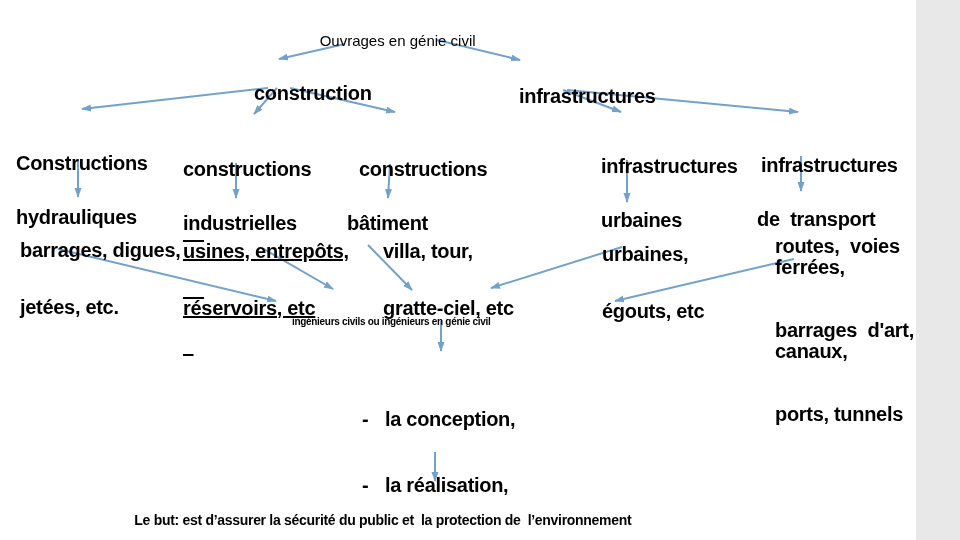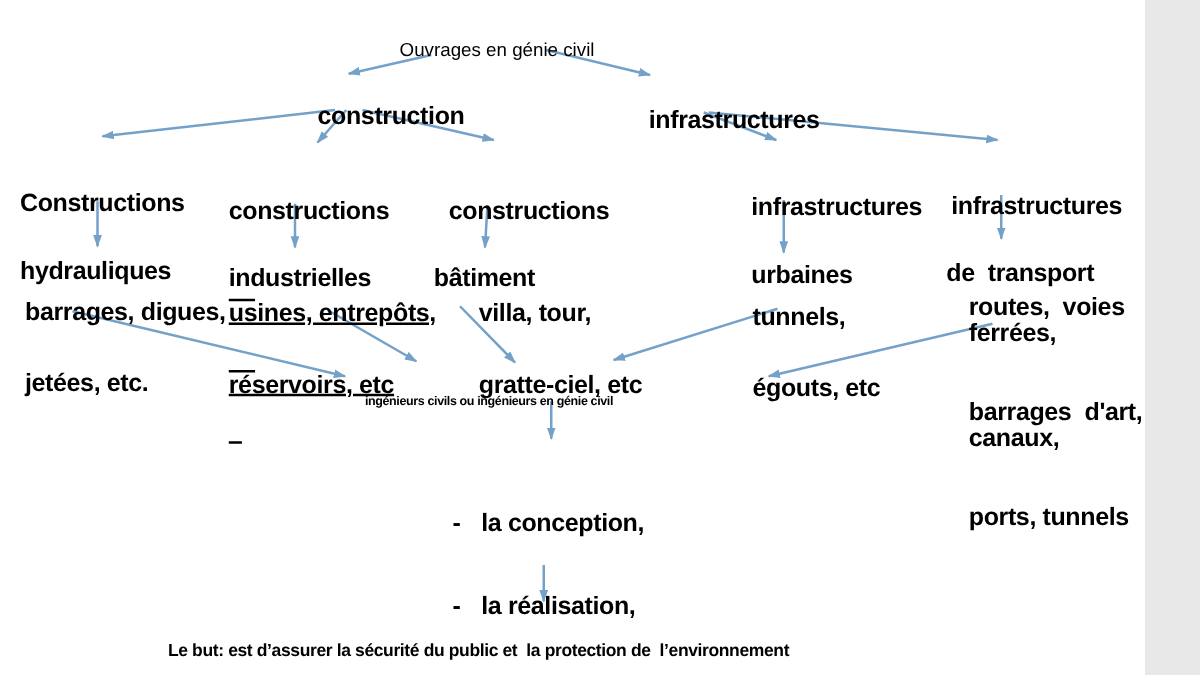--- a/index.html
+++ b/index.html
@@ -130,21 +130,21 @@
     <div>usines, entrepôts,</div>
     <div>réservoirs, etc</div>
   </div>
 
   <div class="node examples" style="left:343px; top:204px;margin-left:40px;">
     <div>villa, tour,</div>
     <div>gratte-ciel, etc</div>
   </div>
 
   <div class="node examples" style="left:602px; top:207px;">
-    <div>tunnels,</div>
+    <div>urbaines,</div>
     <div>égouts, etc</div>
   </div>
 
   <div class="node examples-wide" style="left:763px; top:194px;">
     <div>routes,  voies  ferrées,</div>
     <div>barrages  d'art,  canaux,</div>
     <div>ports, tunnels</div>
   </div>
 
   <div class="node engineers" style="left:282px; top:295px;">

